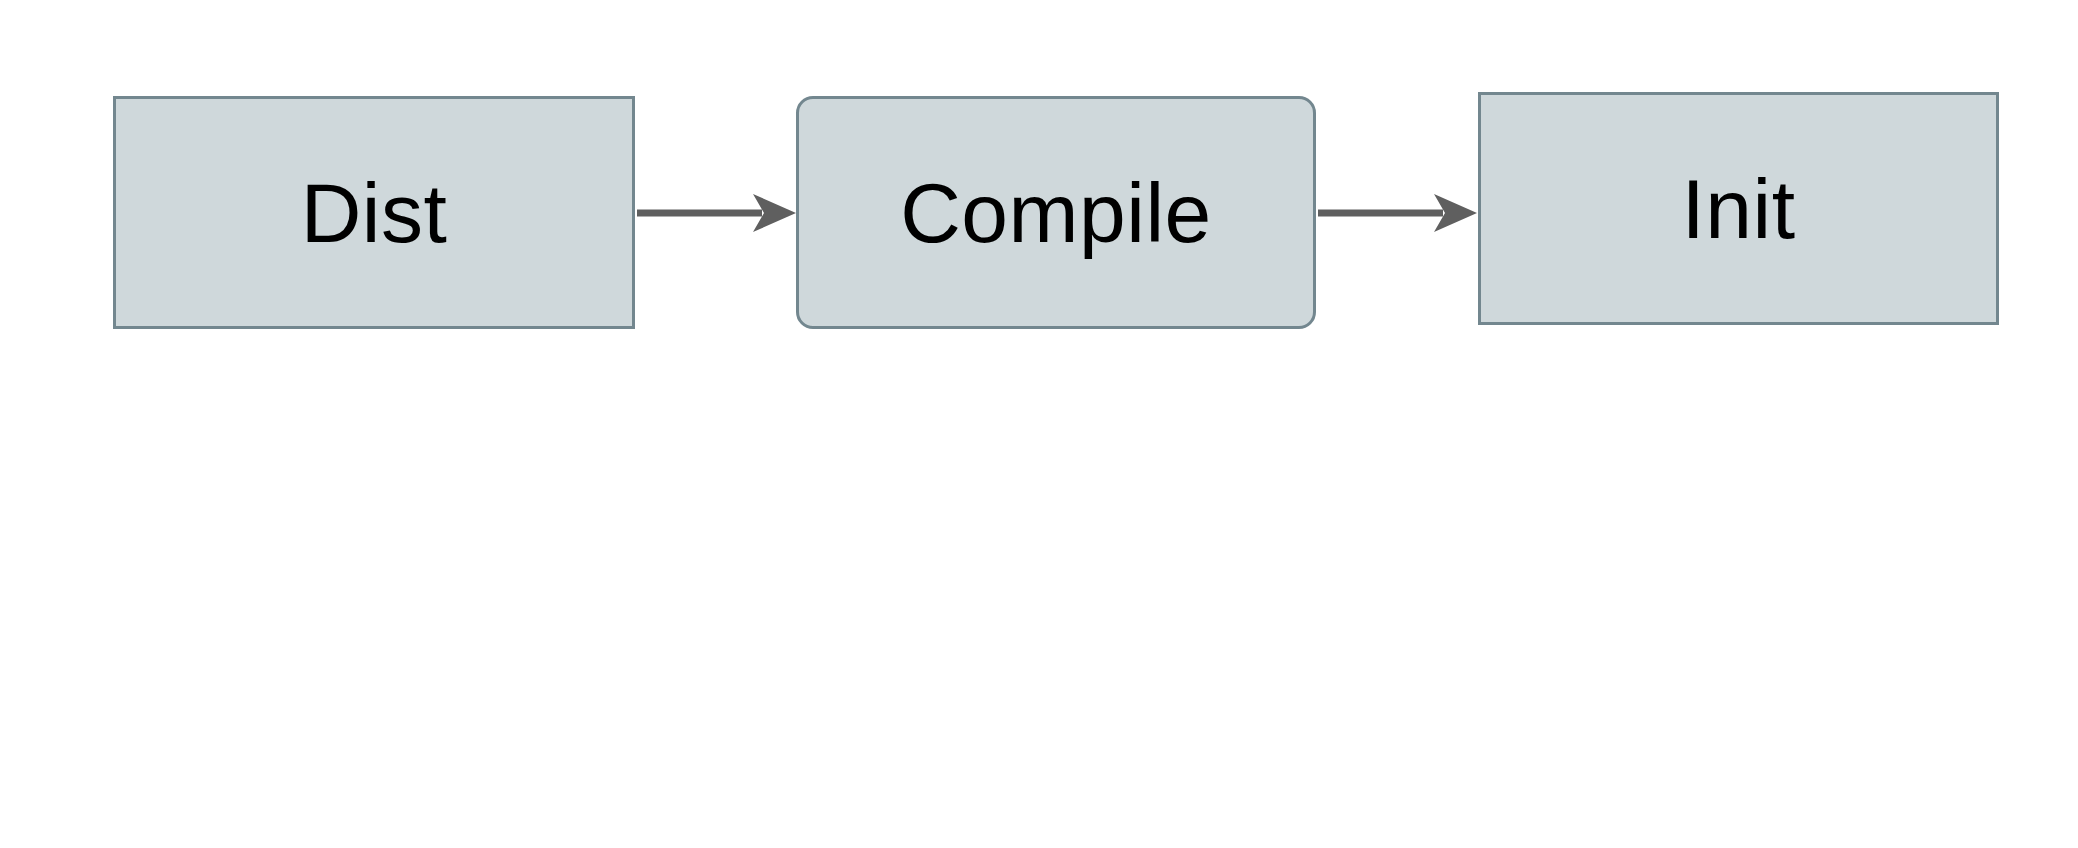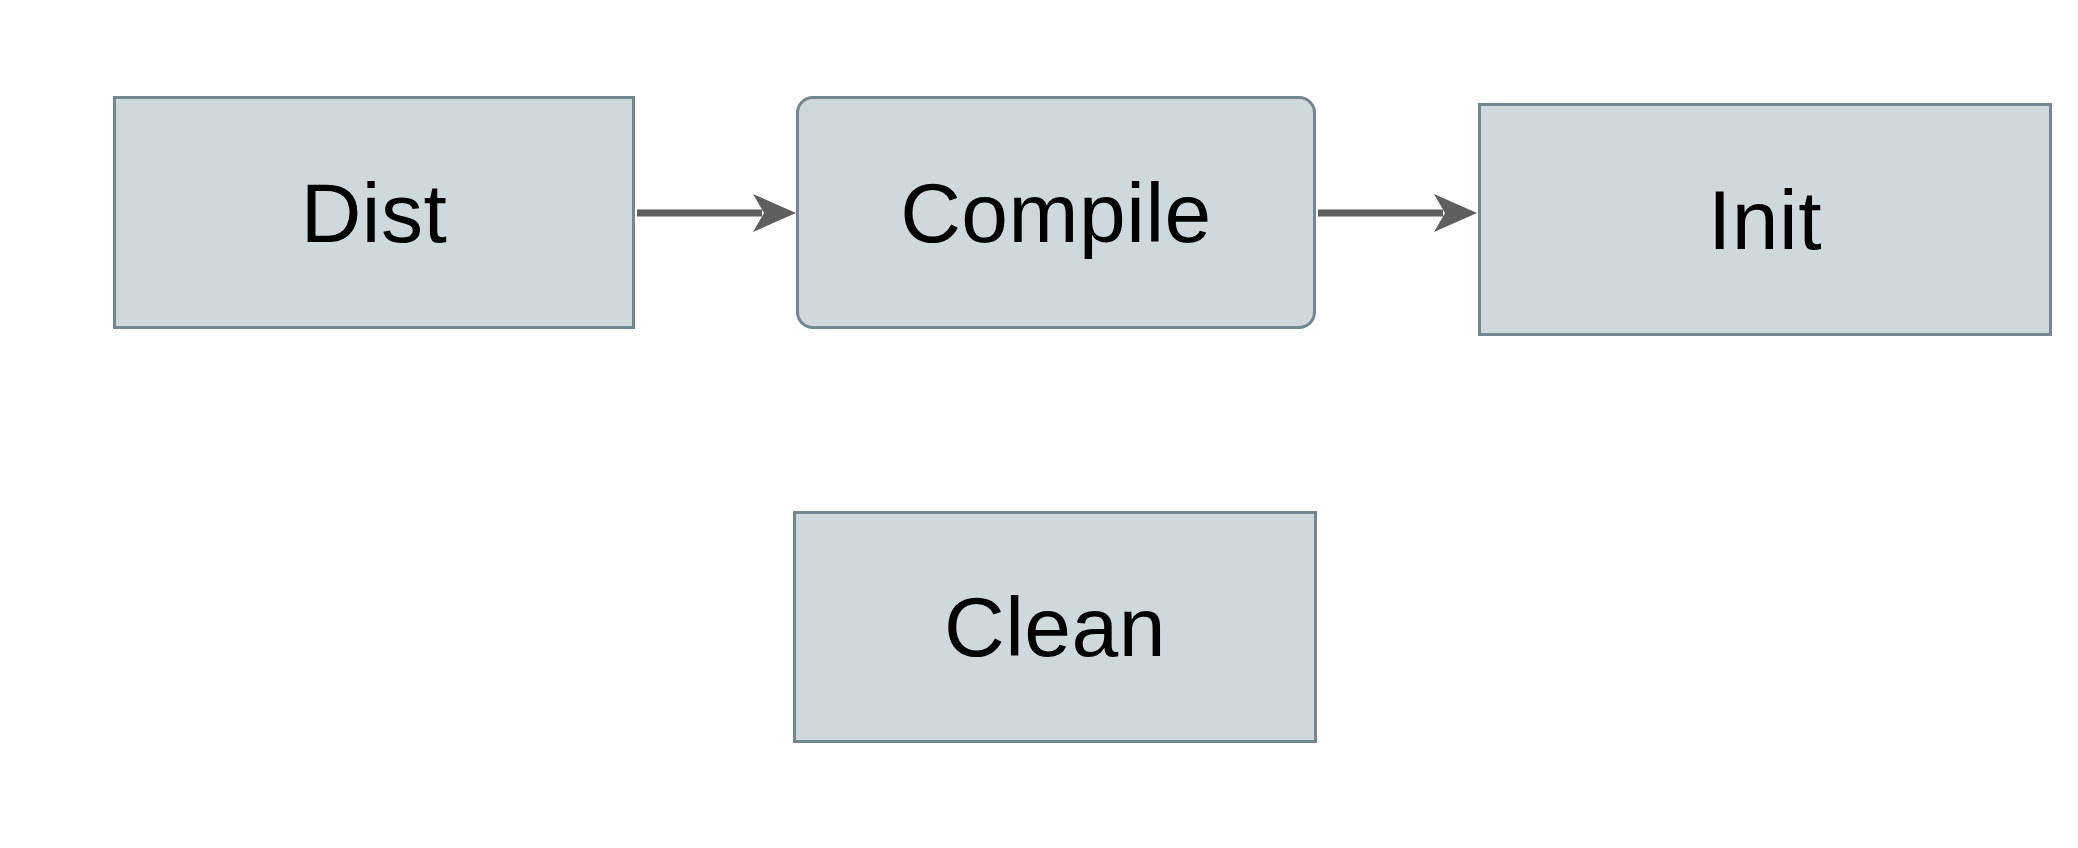--- a/index.html
+++ b/index.html
@@ -27,21 +27,21 @@
   }
   .node .label {
     color: var(--text, #000000);
     font-size: 84px;
     line-height: 1;
     letter-spacing: 0.5px;
     white-space: nowrap;
   }
   .node-dist    { left: 73px;   top: 96px;  width: 522px; height: 233px; }
   .node-compile { left: 756px;  top: 96px;  width: 520px; height: 233px; border-radius: 17px; }
-  .node-init    { left: 1438px; top: 103px;  width: 574px; height: 233px; }
+  .node-init    { left: 1438px; top: 92px;  width: 521px; height: 233px; }
   .node-clean   { left: 753px;  top: 511px; width: 524px; height: 232px; }
 
   .edge {
     position: absolute;
     top: 183px;
     width: 165px;
     height: 60px;
   }
   .edge-1 { left: 595px; }
   .edge-2 { left: 1276px; }
@@ -68,17 +68,14 @@
 
   <svg class="edge edge-2" viewBox="0 0 165 60" xmlns="http://www.w3.org/2000/svg">
     <line x1="2" y1="30" x2="127" y2="30"></line>
     <path d="M161,30 L118,11 L129,30 L118,49 Z"></path>
   </svg>
 
   <div class="node node-init">
     <span class="label">Init</span>
   </div>
 
-  <div class="node node-clean">
-    <span class="label">Clean</span>
-  </div>
 
 </div>
 
 </body></html>

